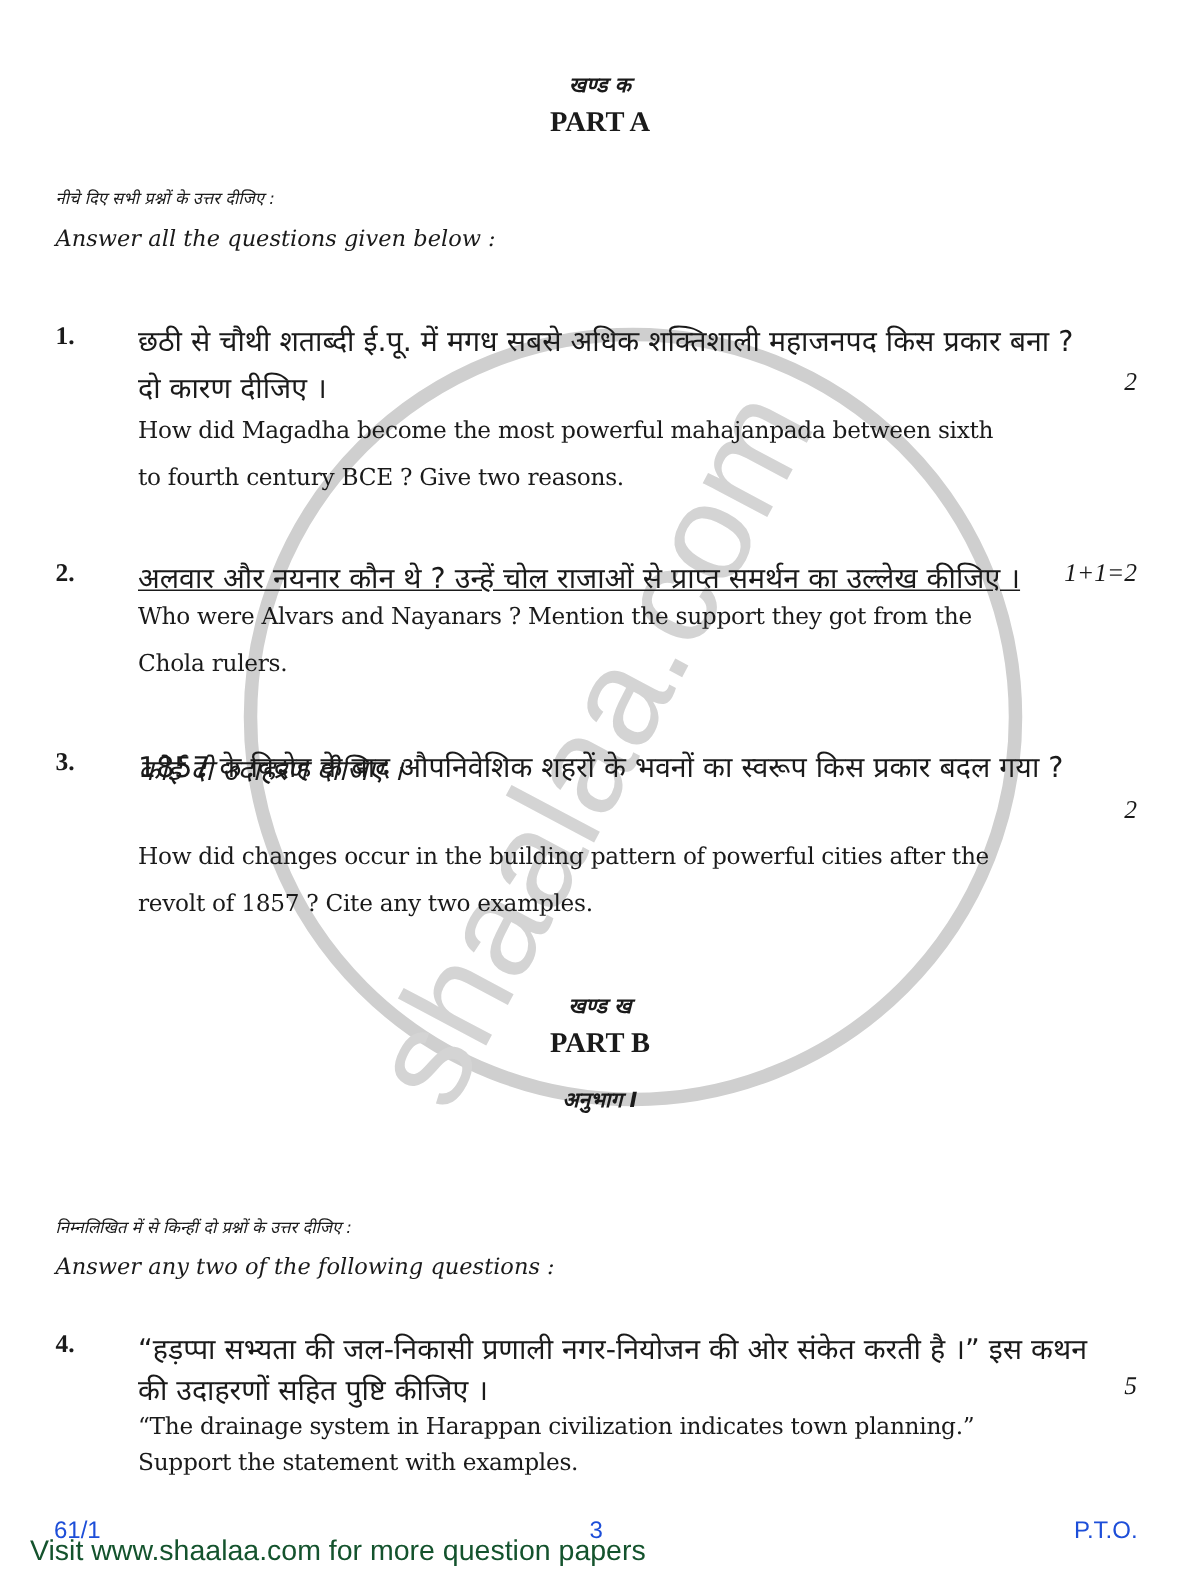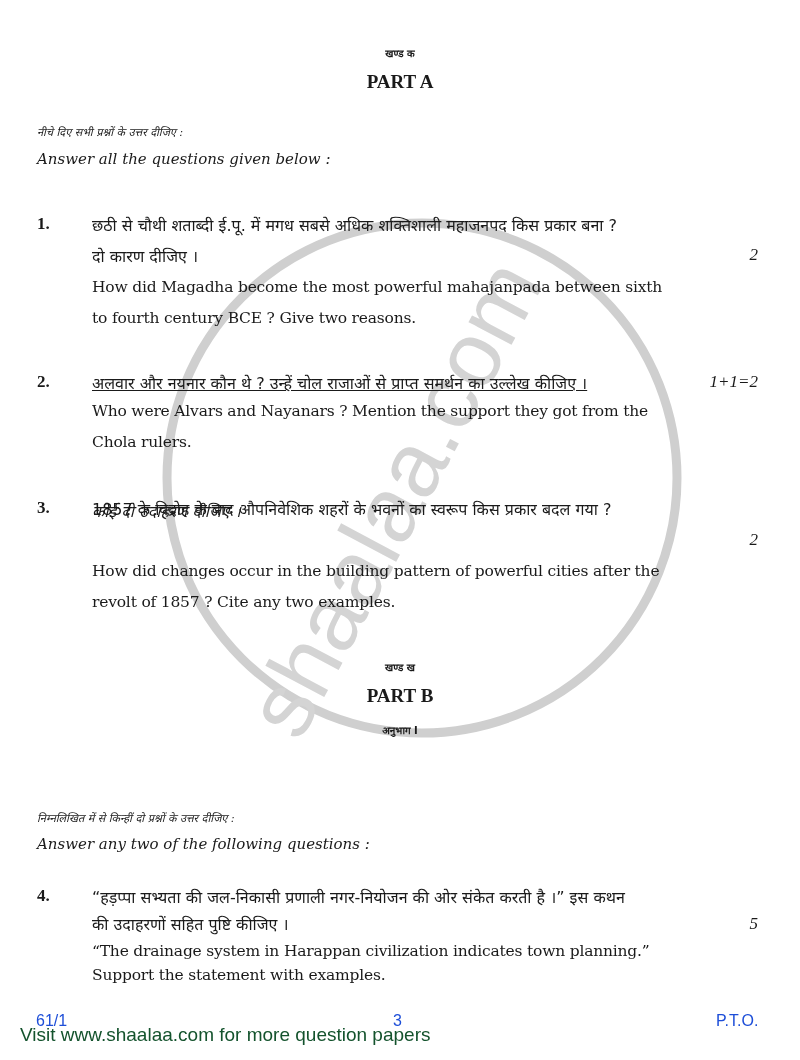--- a/index.html
+++ b/index.html
@@ -1,26 +1,26 @@
 <!DOCTYPE html>
 <html><head>
   <meta charset="utf-8">
   <style>
     html, body { margin: 0; padding: 0; background: #ffffff; }
     body { width: 800px; height: 1060px; position: relative; overflow: hidden; color: #1a1a1a; font-family: "DejaVu Serif", serif; }
     .page { position: absolute; left: 0; top: 0; width: 800px; height: 1060px; }
     .watermark { position: absolute; left: 157px; top: 213px; width: 530px; height: 530px; pointer-events: none; }
     .center { position: absolute; left: 0; width: 800px; text-align: center; }
-    .hindi-head { font-family: "DejaVu Sans", sans-serif; font-weight: bold; font-size: 10px; }
+    .hindi-head { font-family: "DejaVu Sans", sans-serif; font-weight: bold; font-size: 14px; font-style: italic; }
     .eng-head { font-family: "Liberation Serif", serif; font-weight: bold; font-size: 19px; }
     .instr { position: absolute; left: 37px; font-family: "DejaVu Serif", serif; font-style: italic; font-size: 15px; }
     .instr-hi { font-family: "DejaVu Sans", sans-serif; font-style: italic; font-size: 11px; }
     .qnum { position: absolute; left: 37px; font-family: "Liberation Serif", serif; font-weight: bold; font-size: 17px; }
     .line { position: absolute; left: 92px; width: 630px; white-space: nowrap; }
-    .hi { font-family: "DejaVu Sans", sans-serif; font-size: 16px; }
+    .hi { font-family: "DejaVu Sans", sans-serif; font-size: 19px; }
     .en { font-family: "DejaVu Serif", serif; font-size: 15.5px; letter-spacing: -0.2px; }
     .marks { position: absolute; right: 42px; font-family: "Liberation Serif", serif; font-style: italic; font-size: 17px; }
     .footer { position: absolute; font-family: "Liberation Sans", sans-serif; font-size: 16px; color: #1d4ed8; }
     .footer-link { position: absolute; left: 20px; top: 1024px; font-family: "Liberation Sans", sans-serif; font-size: 19px; color: #14532d; }
   </style>
 </head>
 <body>
 
 <div class="page">
 

